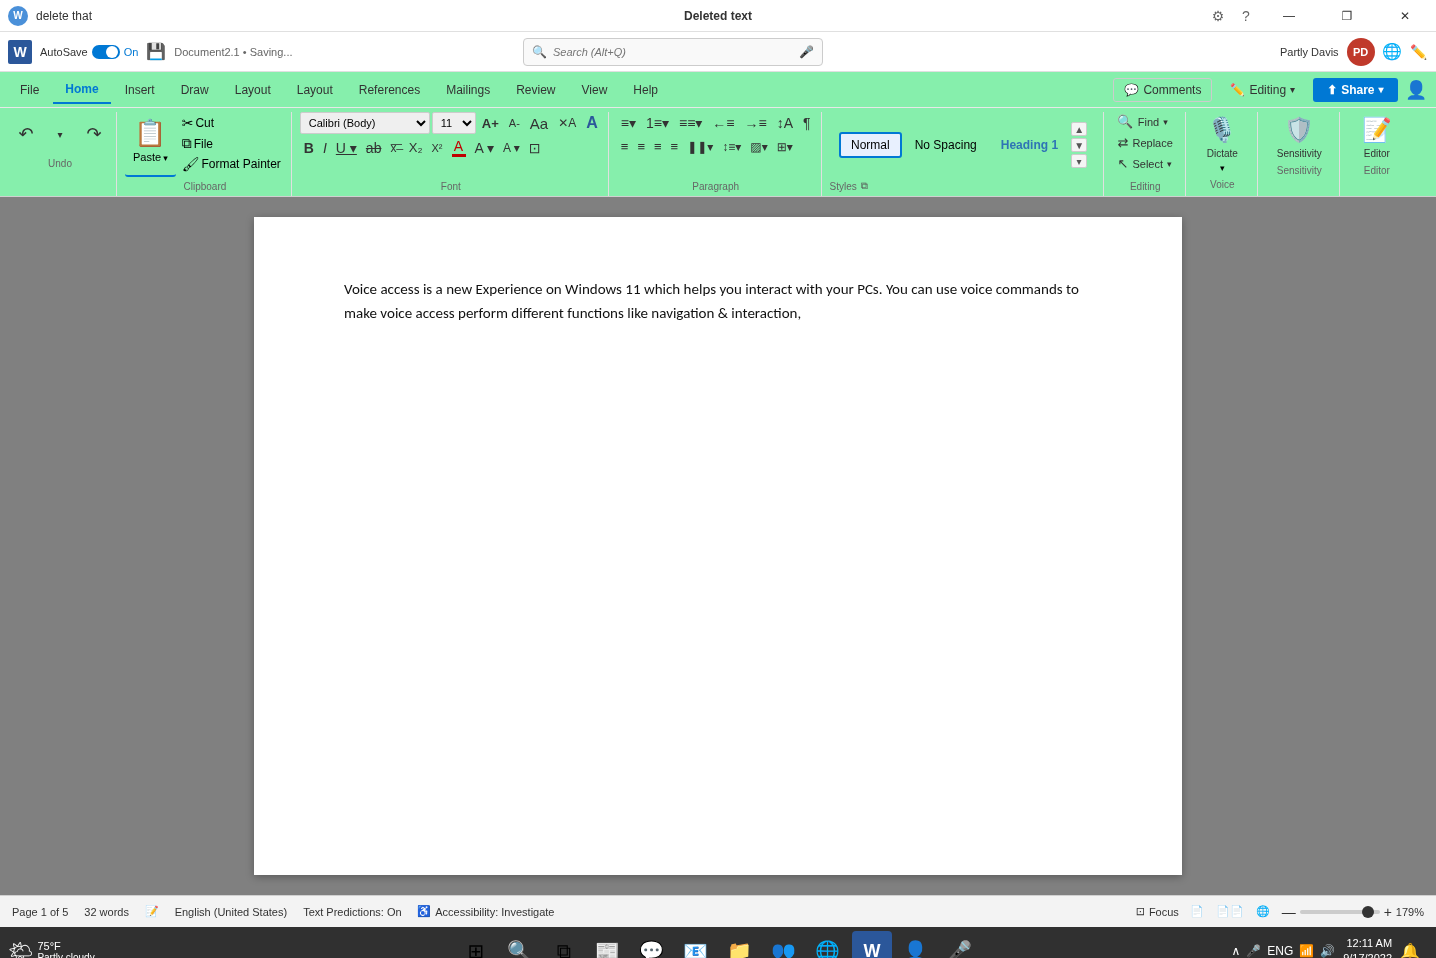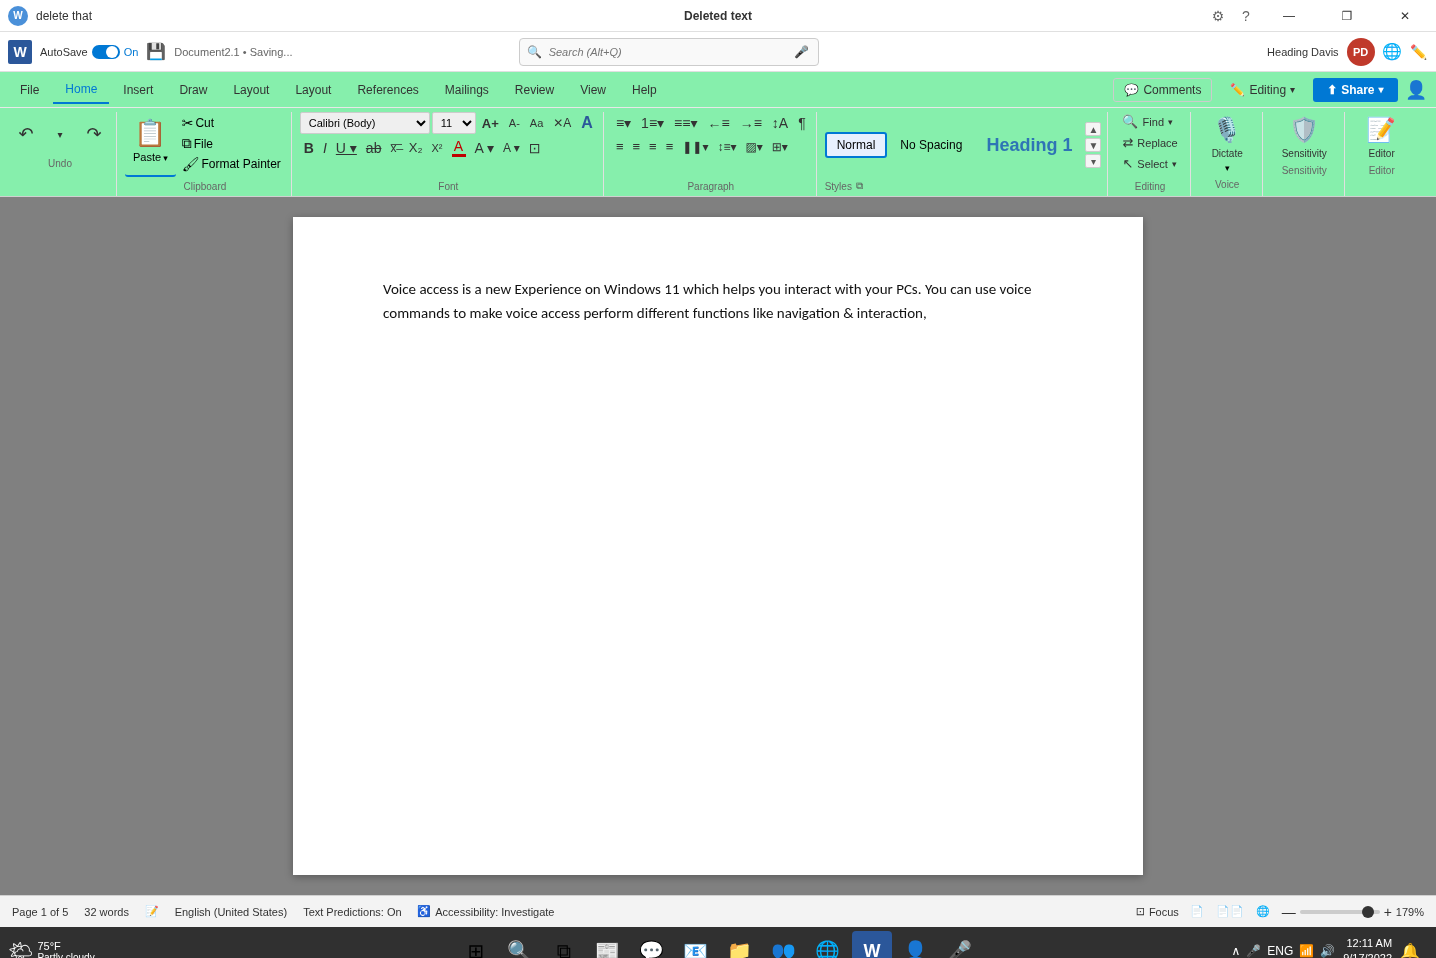--- a/index.html
+++ b/index.html
@@ -56,21 +56,21 @@
       gap: 2px;
       border-bottom: 1px solid #e8e8e8;
     }
     .ribbon-tab {
       padding: 6px 12px;
       font-size: 12px;
       cursor: pointer;
       color: #333;
       border-radius: 3px 3px 0 0;
     }
-    .ribbon-tab.active { color: #0078d4; border-bottom: 2px solid #0078d4; font-weight: 400; }
+    .ribbon-tab.active { color: #0078d4; border-bottom: 2px solid #0078d4; font-weight: 700; }
     #ribbon-actions { margin-left: auto; display: flex; align-items: center; gap: 8px; }
     .comments-btn { display: flex; align-items: center; gap: 4px; border: 1px solid #ccc; border-radius: 3px; padding: 4px 10px; font-size: 12px; cursor: pointer; color: #333; }
     .editing-btn { display: flex; align-items: center; gap: 4px; padding: 4px 10px; font-size: 12px; cursor: pointer; color: #333; }
     .share-btn { background: #0078d4; color: white; border-radius: 3px; padding: 5px 14px; font-size: 12px; font-weight: 600; cursor: pointer; display: flex; align-items: center; gap: 4px; }
     .account-icon { font-size: 18px; color: #555; cursor: pointer; }
 
     
     #ribbon-content {
       display: flex;
       align-items: stretch;
@@ -87,21 +87,21 @@
       min-width: fit-content;
     }
     .ribbon-group:last-child { border-right: none; }
     .ribbon-group-label { font-size: 10px; color: #666; text-align: center; padding: 2px 0 4px 0; width: 100%; }
     .ribbon-btn { display: flex; flex-direction: column; align-items: center; justify-content: center; padding: 3px 5px; border-radius: 3px; cursor: pointer; min-width: 32px; font-size: 10px; color: #333; gap: 2px; }
 
     
     .font-select { border: 1px solid #ccc; border-radius: 2px; font-size: 11px; padding: 2px 4px; width: 130px; height: 22px; cursor: pointer; }
     .font-size-select { border: 1px solid #ccc; border-radius: 2px; font-size: 11px; padding: 2px 4px; width: 44px; height: 22px; cursor: pointer; }
     .font-row { display: flex; align-items: center; gap: 2px; margin-bottom: 2px; }
-    .font-btn { border: none; background: none; font-size: 11px; padding: 2px 4px; border-radius: 2px; cursor: pointer; color: #333; }
+    .font-btn { border: none; background: none; font-size: 15px; padding: 2px 4px; border-radius: 2px; cursor: pointer; color: #333; }
     .font-btn.bold { font-weight: bold; }
     .font-btn.italic { font-style: italic; }
     .font-btn.underline { text-decoration: underline; }
     .font-format-row { display: flex; align-items: center; gap: 1px; }
 
     
     .styles-gallery { display: flex; align-items: center; gap: 2px; }
     .style-item { padding: 4px 10px; border-radius: 3px; cursor: pointer; font-size: 12px; white-space: nowrap; border: 1px solid transparent; }
     .style-item.active { border: 2px solid #0078d4; background: #e8f0fe; }
     .styles-scroll { display: flex; flex-direction: column; justify-content: center; gap: 2px; margin-left: 2px; }
@@ -124,21 +124,21 @@
       background: #808080;
       flex: 1;
       display: flex;
       justify-content: center;
       padding: 20px;
       overflow-y: auto;
       height: calc(958px - 32px - 40px - 124px - 32px - 32px);
     }
     #page {
       background: white;
-      width: 850px;
+      width: 928px;
       min-height: 550px;
       box-shadow: 0 2px 8px rgba(0,0,0,0.3);
       padding: 60px 90px;
       position: relative;
     }
     #document-text { font-size: 15px; line-height: 1.6; color: #111; font-family: 'Calibri', sans-serif; }
 
     
     #statusbar {
       height: 32px;
@@ -206,21 +206,21 @@
   <div style="font-size:16px;color:#555;cursor:pointer;padding:0 4px;">💾</div>
   <span style="font-size:11px;color:#666;">Document2.1 • Saving...</span>
 
   <div class="search-box">
     <span style="color:#999;font-size:12px;">🔍</span>
     <input type="text" placeholder="Search (Alt+Q)" style="">
     <span style="color:#999;font-size:12px;">🎤</span>
   </div>
 
   <div class="user-area">
-    <span class="user-name">Heading Davis</span>
+    <span class="user-name">Partly Davis</span>
     <div class="user-avatar">PD</div>
     <span class="globe-icon">🌐</span>
     <span class="pen-icon">✏️</span>
   </div>
 </div>
 
 <div id="ribbon">
   <div id="ribbon-tabs">
     <div class="ribbon-tab">File</div>
     <div class="ribbon-tab active">Home</div>
@@ -356,21 +356,21 @@
     <div class="ribbon-group" style="min-width:280px;">
       <div style="display:flex;align-items:center;flex:1;">
         <div class="styles-gallery">
           <div class="style-item active">
             <span style="font-size:12px;">Normal</span>
           </div>
           <div class="style-item">
             <span style="font-size:12px;">No Spacing</span>
           </div>
           <div class="style-item">
-            <span style="font-size:18px;color:#2e74b5;font-weight:600;">Heading 1</span>
+            <span style="font-size:12px;color:#2e74b5;font-weight:600;">Heading 1</span>
           </div>
         </div>
         <div class="styles-scroll">
           <div class="styles-scroll-btn">▲</div>
           <div class="styles-scroll-btn">▼</div>
           <div class="styles-scroll-btn">▾</div>
         </div>
       </div>
       <div class="ribbon-group-label" style="display:flex;align-items:center;gap:4px;">
         <span>Styles</span>

